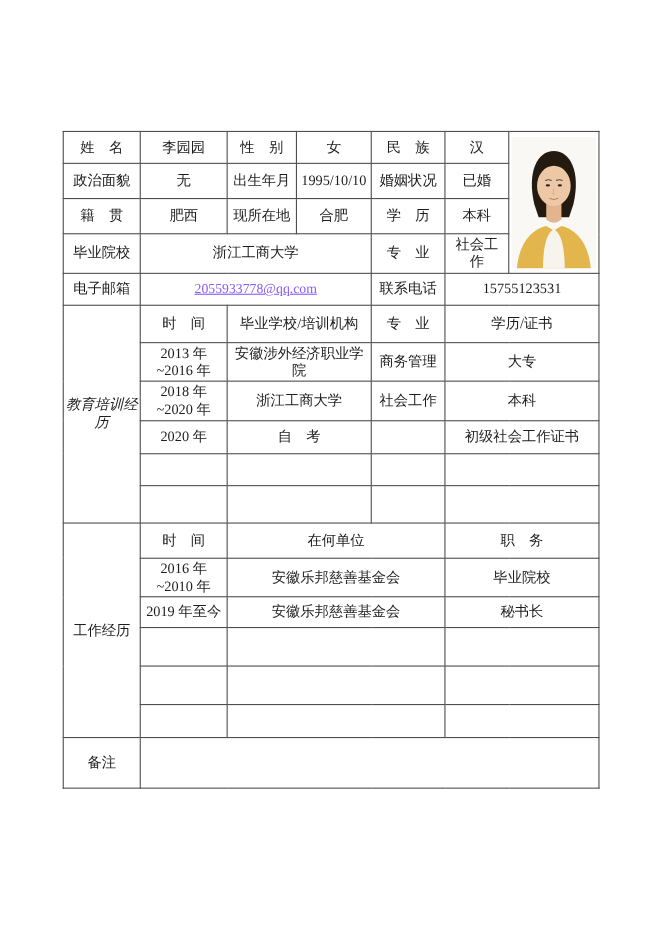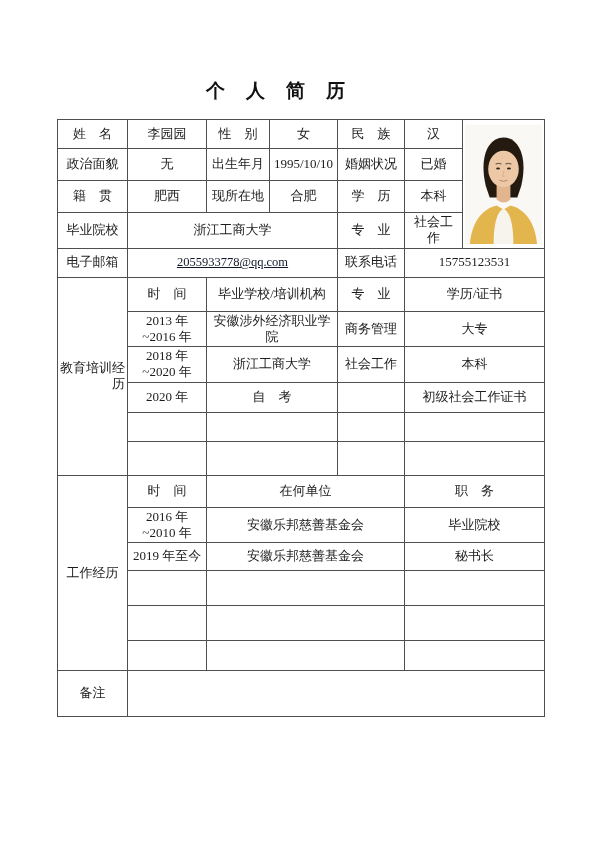--- a/index.html
+++ b/index.html
@@ -37,37 +37,36 @@
     text-align: center;
     vertical-align: middle;
     font-size: 13px;
     line-height: 1.25;
     padding: 1px 2px;
     overflow: hidden;
   }
   td.tL { white-space: pre-line; }
   td.schoolcell { padding: 1px 2px; margin-top: 24px; }
   .wrap3 { display: inline-block; width: 3em; text-align: center; }
-  .wrap5 { display: inline-block; width: 5em; text-align: right; }
+  .wrap5 { display: inline-block; width: 5em; text-align: center; font-style: italic; }
   a.email {
-    color: #0f172a;
+    color: #8b5cf6;
     text-decoration: underline;
     cursor: pointer;
     font-size: 12.5px;
   }
   td.photo-cell { padding: 3px 3px 1px 3px; vertical-align: top; }
   .photo-box { width: 100%; height: 121px; }
   .photo-box svg { display: block; width: 100%; height: 100%; }
 </style>
 </head>
 <body>
 
 <div class="page">
 
-  <div class="doc-title">个　人　简　历</div>
 
   <table class="resume">
     <colgroup>
       <col style="width:70px">
         <col style="width:79px">
         <col style="width:63px">
       <col style="width:68px">
         <col style="width:67px">
         <col style="width:58px">
         <col style="width:82px">

